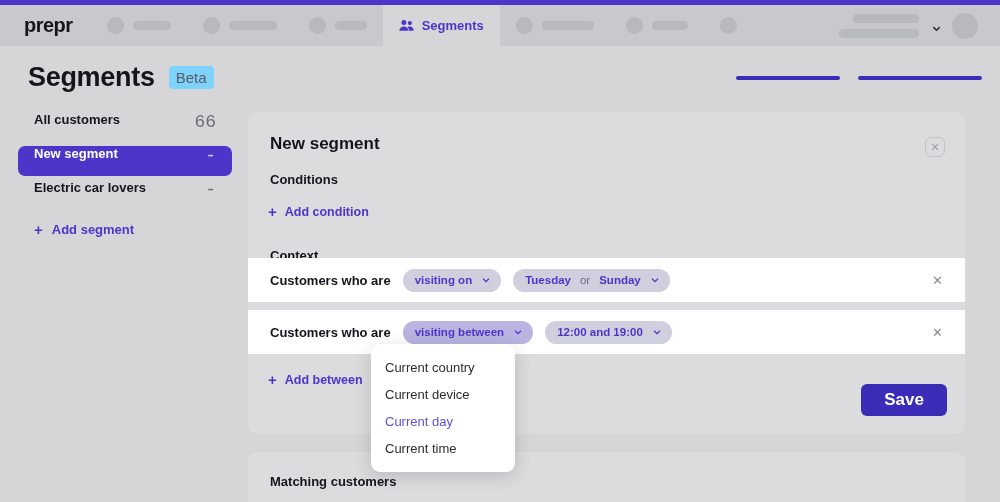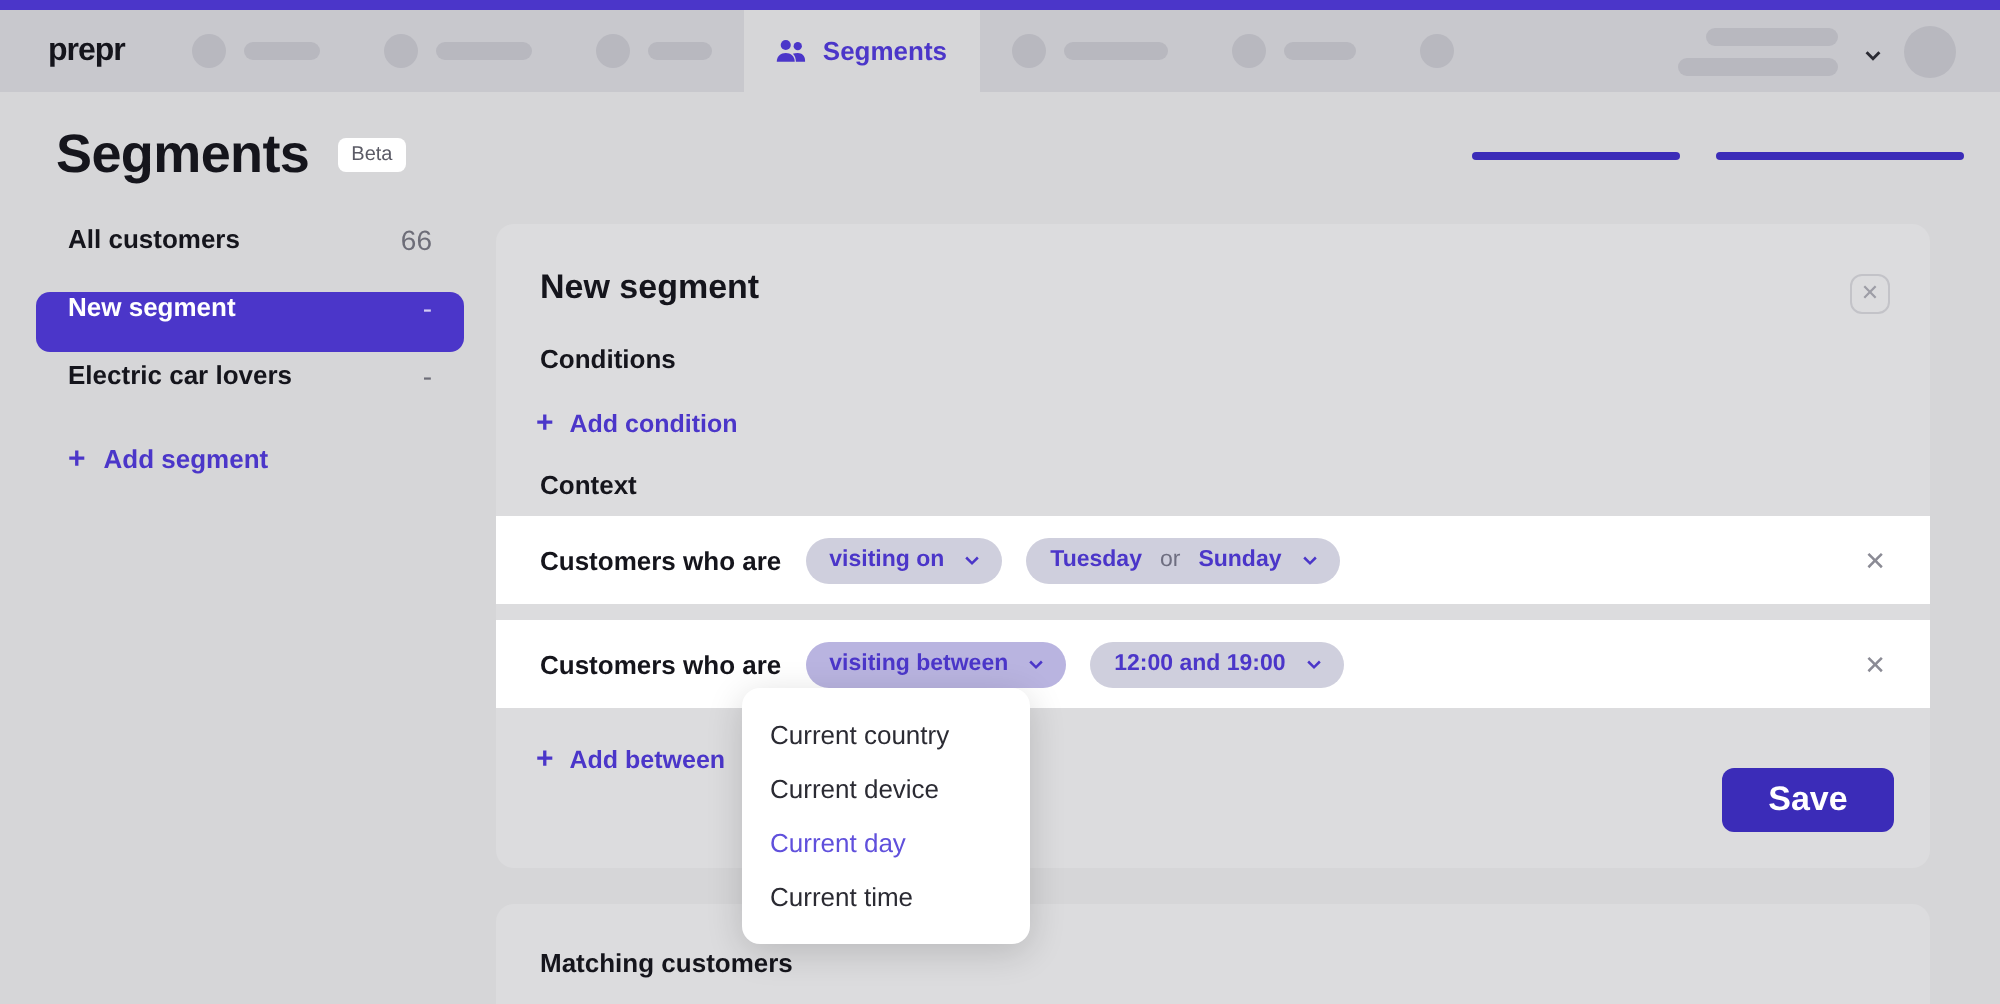--- a/index.html
+++ b/index.html
@@ -23,21 +23,21 @@
     position: absolute; top: 5px; left: 0;
     width: 1000px; height: 41px;
     background: #c8c8cd;
     display: flex; align-items: stretch;
   }
   .logo-wrap {
     display: flex; align-items: center;
     padding: 0 18px 0 24px;
   }
   .logo {
-    font-size: 16px; font-weight: 700; letter-spacing: -0.5px;
+    font-size: 20px; font-weight: 700; letter-spacing: -0.5px;
     color: #15151c;
   }
   .nav-item {
     display: flex; align-items: center; gap: 9px;
     padding: 0 16px;
     height: 41px;
   }
   .skel-circle {
     width: 17px; height: 17px; border-radius: 50%;
     background: #b8b8bf;
@@ -68,22 +68,22 @@
     background: #b8b8bf;
   }
 
   
   .page-head {
     position: absolute; top: 62px; left: 28px;
     display: flex; align-items: center; gap: 14px;
   }
   .page-title { font-size: 27px; font-weight: 700; color: #15151c; letter-spacing: -0.3px; }
   .beta-badge {
-    font-size: 10px; font-weight: 400; color: #5b5b66;
-    background: #ffffff; border-radius: 4px;
+    font-size: 15px; font-weight: 400; color: #5b5b66;
+    background: #7dd3fc; border-radius: 4px;
     padding: 3px 7px;
   }
   .head-bars {
     position: absolute; top: 76px; right: 18px;
     display: flex; gap: 18px; align-items: center;
   }
   .head-bar { height: 4px; border-radius: 3px; background: #3b2cb8; }
 
   
   .sidebar {
@@ -91,21 +91,21 @@
     width: 214px;
   }
   .seg-row {
     display: flex; align-items: flex-start; justify-content: space-between;
     height: 30px; padding: 0 16px;
     border-radius: 7px;
     font-size: 13px; font-weight: 700;
     color: #15151c;
     margin-bottom: 4px;
   }
-  .seg-row .count { font-weight: 400; color: #6d6d78; font-size: 14px; }
+  .seg-row .count { font-weight: 400; color: #6d6d78; font-size: 18px; font-family: Liberation Mono, monospace; }
   .seg-row.selected {
     background: #4b36c9;
     color: #ffffff;
   }
   .seg-row.selected .count { color: #d2cbf3; }
   .add-link {
     display: flex; align-items: center; gap: 9px;
     color: #4b36c9; font-size: 13px; font-weight: 700;
     padding: 8px 16px 0 16px;
   }
@@ -131,21 +131,21 @@
   }
   .sec-label {
     font-size: 13px; font-weight: 700; color: #15151c;
   }
   .sec-conditions { position: absolute; top: 60px; left: 22px; }
   .link-addcond {
     position: absolute; top: 92px; left: 20px;
     display: flex; align-items: center; gap: 8px;
     color: #4b36c9; font-size: 12.5px; font-weight: 700;
   }
-  .sec-context { position: absolute; top: 123px; left: 22px; }
+  .sec-context { position: absolute; top: 136px; left: 22px; }
 
   .ctx-row {
     position: absolute; left: 0; width: 717px; height: 44px;
     display: flex; align-items: center;
     padding: 0 22px;
     gap: 12px;
   }
   .ctx-row.alt { background: #ffffff; }
   .ctx-label { font-size: 13px; font-weight: 700; color: #15151c; }
   .pill {

